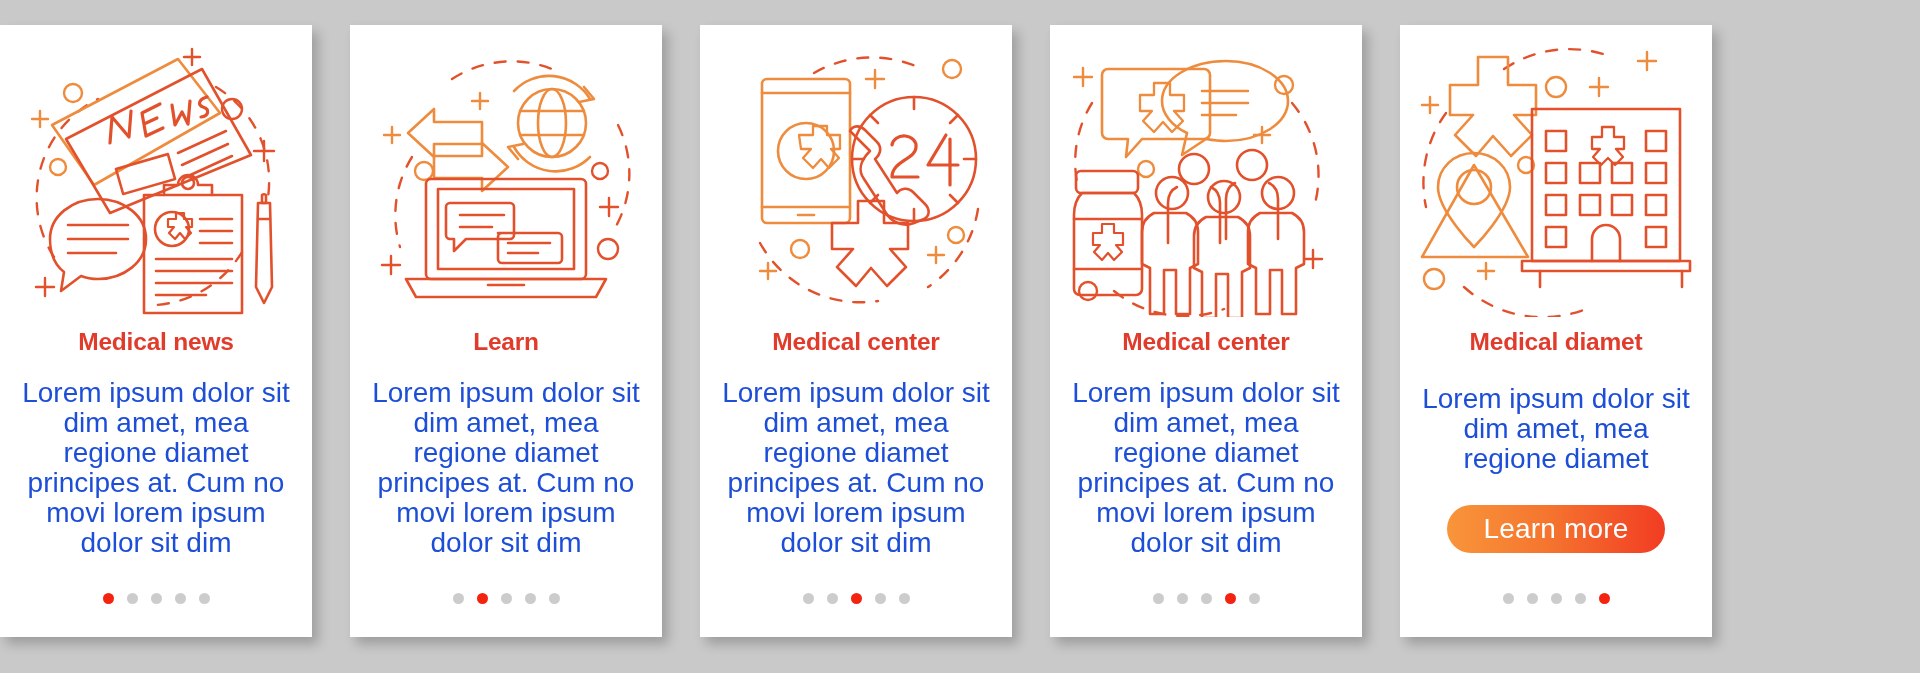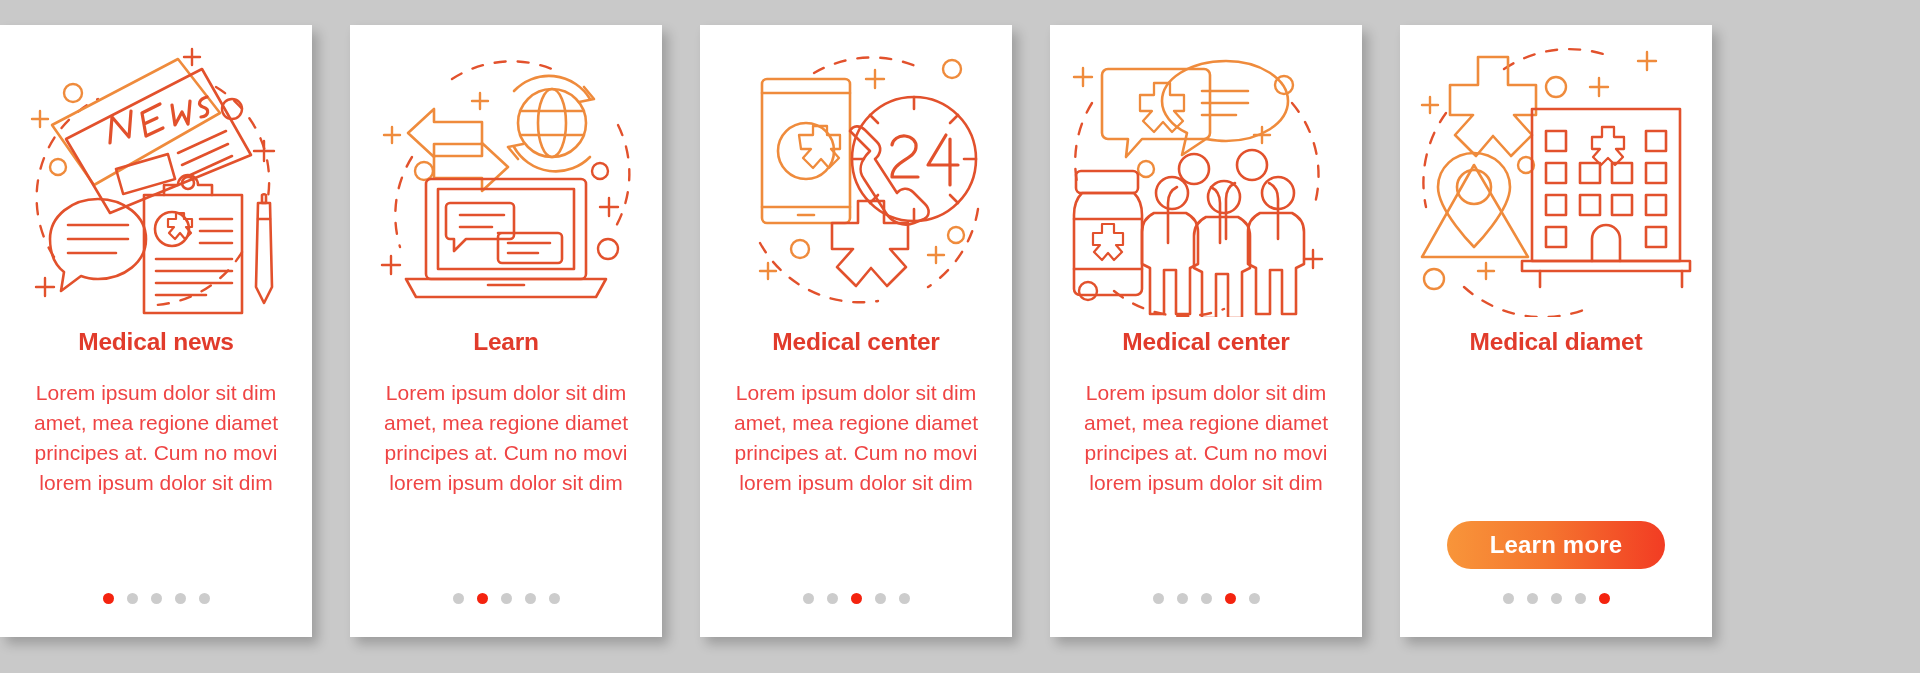--- a/index.html
+++ b/index.html
@@ -45,38 +45,38 @@
     color:#e13b2b;
     letter-spacing:-0.2px;
     margin-top:12px;
     text-align:center;
     line-height:1.1;
   }
   .desc{
     margin-top:22px;
     width:270px;
     text-align:center;
-    font-size:21px;
+    font-size:28px;
     line-height:30px;
-    color:#ef4444;
+    color:#1d4ed8;
     font-weight:400;
   }
   .spacer{flex:1 1 auto;}
   .cta{
     width:218px;
     height:48px;
     border:none;
     border-radius:24px;
     background:linear-gradient(90deg,#f8953a 0%,#f5762f 45%,#f23c23 100%);
     color:#ffffff;
-    font-size:24px;
-    font-weight:bold;
+    font-size:28px;
+    font-weight:normal;
     font-family:"Liberation Sans", sans-serif;
     cursor:pointer;
-    margin-bottom:24px;
+    margin-bottom:40px;
     letter-spacing:0.2px;
   }
   .dots{
     display:flex;
     gap:13px;
     align-items:center;
     margin-bottom:33px;
   }
   .dot{
     width:11px;height:11px;border-radius:50%;
@@ -394,20 +394,21 @@
           <rect x="206" y="148" width="20" height="20"></rect>
           <rect x="240" y="148" width="20" height="20"></rect>
           <rect x="140" y="180" width="20" height="20"></rect>
           <rect x="240" y="180" width="20" height="20"></rect>
 
           <path d="M186 214 v-22 a14 14 0 0 1 28 0 v22"></path>
         </g>
       </svg>
     </div>
     <div class="title">Medical diamet</div>
+    <div class="desc">Lorem ipsum dolor sit dim amet, mea regione diamet</div>
     <div class="spacer"></div>
     <button class="cta">Learn more</button>
     <div class="dots">
       <span class="dot"></span>
       <span class="dot"></span>
       <span class="dot"></span>
       <span class="dot"></span>
       <span class="dot active"></span>
     </div>
   </div>

